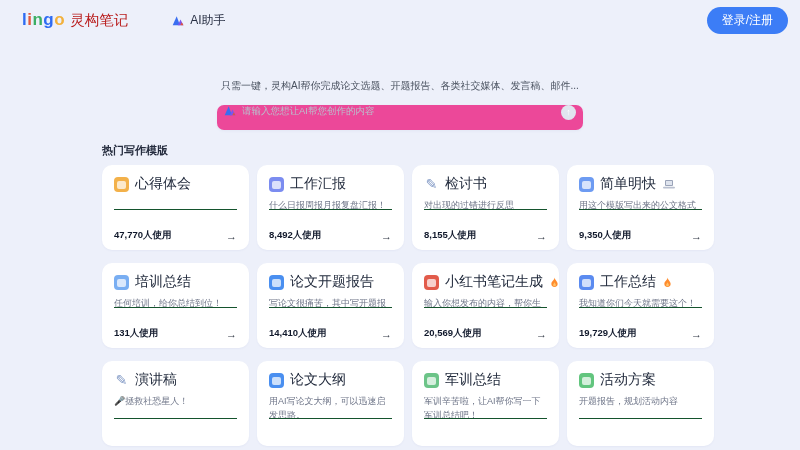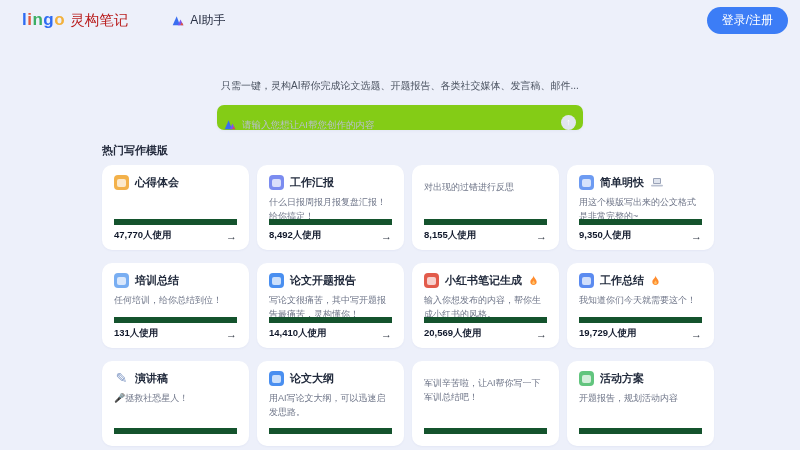--- a/index.html
+++ b/index.html
@@ -20,22 +20,22 @@
     margin-left: auto; background: #3c7df6; color: #fff; border: none;
     font-size: 12px; padding: 5px 15px; border-radius: 14px; cursor: pointer;
     font-family: inherit;
   }
 
   
   .hero { text-align: center; padding-top: 30px; }
   .hero-title { font-size: 21px; font-weight: 700; color: #1b2433; }
   .hero-subtitle { font-size: 10px; color: #4a5260; margin-top: 9px; }
   .prompt-box {
-    width: 366px; height: 25px; margin: 12px auto 0; background: #84cc16;
-    border-radius: 7px; display: flex; align-items: flex-end; padding: 0 7px;
+    width: 366px; height: 25px; margin: 12px auto 0; background: #ec4899;
+    border-radius: 7px; display: flex; align-items: flex-start; padding: 0 7px;
     box-shadow: 0 1px 3px rgba(60,80,160,0.06);
   }
   .prompt-input {
     flex: 1; border: none; outline: none; background: transparent;
     font-size: 9.5px; margin-left: 5px; color: #333; font-family: inherit;
   }
   .prompt-input::placeholder { color: #b9bfcc; }
   .send-btn {
     width: 15px; height: 15px; border-radius: 50%; background: #e1e5ef;
     color: #fff; font-size: 9px; line-height: 15px; text-align: center;
@@ -60,28 +60,28 @@
     content: ""; position: absolute; left: 3px; right: 3px; top: 4px; bottom: 3px;
     background: rgba(255,255,255,0.72); border-radius: 2px;
   }
   .card-icon[data-name="pen-icon"],
   .card-icon[data-name="microphone-icon"] { background: transparent !important; }
   .card-icon[data-name="pen-icon"]::after,
   .card-icon[data-name="microphone-icon"]::after {
     content: "✎"; position: static; background: none; font-size: 14px;
     line-height: 15px; color: #7f97c4; display: block; text-align: center;
   }
-  .card-title { font-size: 11px; font-weight: 700; color: #222b3d; white-space: nowrap; }
+  .card-title { font-size: 14px; font-weight: 400; color: #222b3d; white-space: nowrap; }
   .badge-svg { flex: 0 0 auto; margin-left: 1px; }
   .card-desc {
     margin-top: 6px; font-size: 9px; color: #6f7689; line-height: 1.5;
     display: -webkit-box; -webkit-line-clamp: 2; -webkit-box-orient: vertical; overflow: hidden;
   }
   .card-foot {
-    margin-top: auto; border-top: 6px solid #14532d; padding-top: 4px;
+    margin-top: auto; border-top: 1px solid #14532d; padding-top: 19px;
     display: flex; justify-content: space-between; align-items: center;
   }
   .card-users { font-size: 9.5px; font-weight: 700; color: #10182b; }
   .card-arrow { font-size: 11px; color: #2c3340; }
 </style>
 </head>
 <body>
 
 <div class="header" data-name="header">
   <div class="logo" data-name="logo">
@@ -132,20 +132,25 @@
       <span class="card-title" data-name="card-title">工作汇报</span>
 
     </div>
     <div class="card-desc" data-name="card-description">什么日报周报月报复盘汇报！给你搞定！</div>
     <div class="card-foot" data-name="card-footer">
       <span class="card-users" data-name="card-usage-count">8,492人使用</span>
       <span class="card-arrow" data-name="card-arrow-icon">→</span>
     </div>
   </div>
       <div class="card" data-name="template-card">
+    <div class="card-head" data-name="card-header">
+      <span class="card-icon" data-name="pen-icon" style="background: rgb(157, 180, 216);"></span>
+      <span class="card-title" data-name="card-title">检讨书</span>
+
+    </div>
     <div class="card-desc" data-name="card-description">对出现的过错进行反思</div>
     <div class="card-foot" data-name="card-footer">
       <span class="card-users" data-name="card-usage-count">8,155人使用</span>
       <span class="card-arrow" data-name="card-arrow-icon">→</span>
     </div>
   </div>
       <div class="card" data-name="template-card">
     <div class="card-head" data-name="card-header">
       <span class="card-icon" data-name="document-icon" style="background: rgb(109, 155, 242);"></span>
       <span class="card-title" data-name="card-title">简单明快</span>
@@ -236,20 +241,25 @@
       <span class="card-title" data-name="card-title">论文大纲</span>
 
     </div>
     <div class="card-desc" data-name="card-description">用AI写论文大纲，可以迅速启发思路。</div>
     <div class="card-foot" data-name="card-footer">
       
       
     </div>
   </div>
       <div class="card" data-name="template-card">
+    <div class="card-head" data-name="card-header">
+      <span class="card-icon" data-name="helmet-icon" style="background: rgb(108, 196, 136);"></span>
+      <span class="card-title" data-name="card-title">军训总结</span>
+
+    </div>
     <div class="card-desc" data-name="card-description">军训辛苦啦，让AI帮你写一下军训总结吧！</div>
     <div class="card-foot" data-name="card-footer">
       
       
     </div>
   </div>
       <div class="card" data-name="template-card">
     <div class="card-head" data-name="card-header">
       <span class="card-icon" data-name="megaphone-icon" style="background: rgb(98, 197, 126);"></span>
       <span class="card-title" data-name="card-title">活动方案</span>

